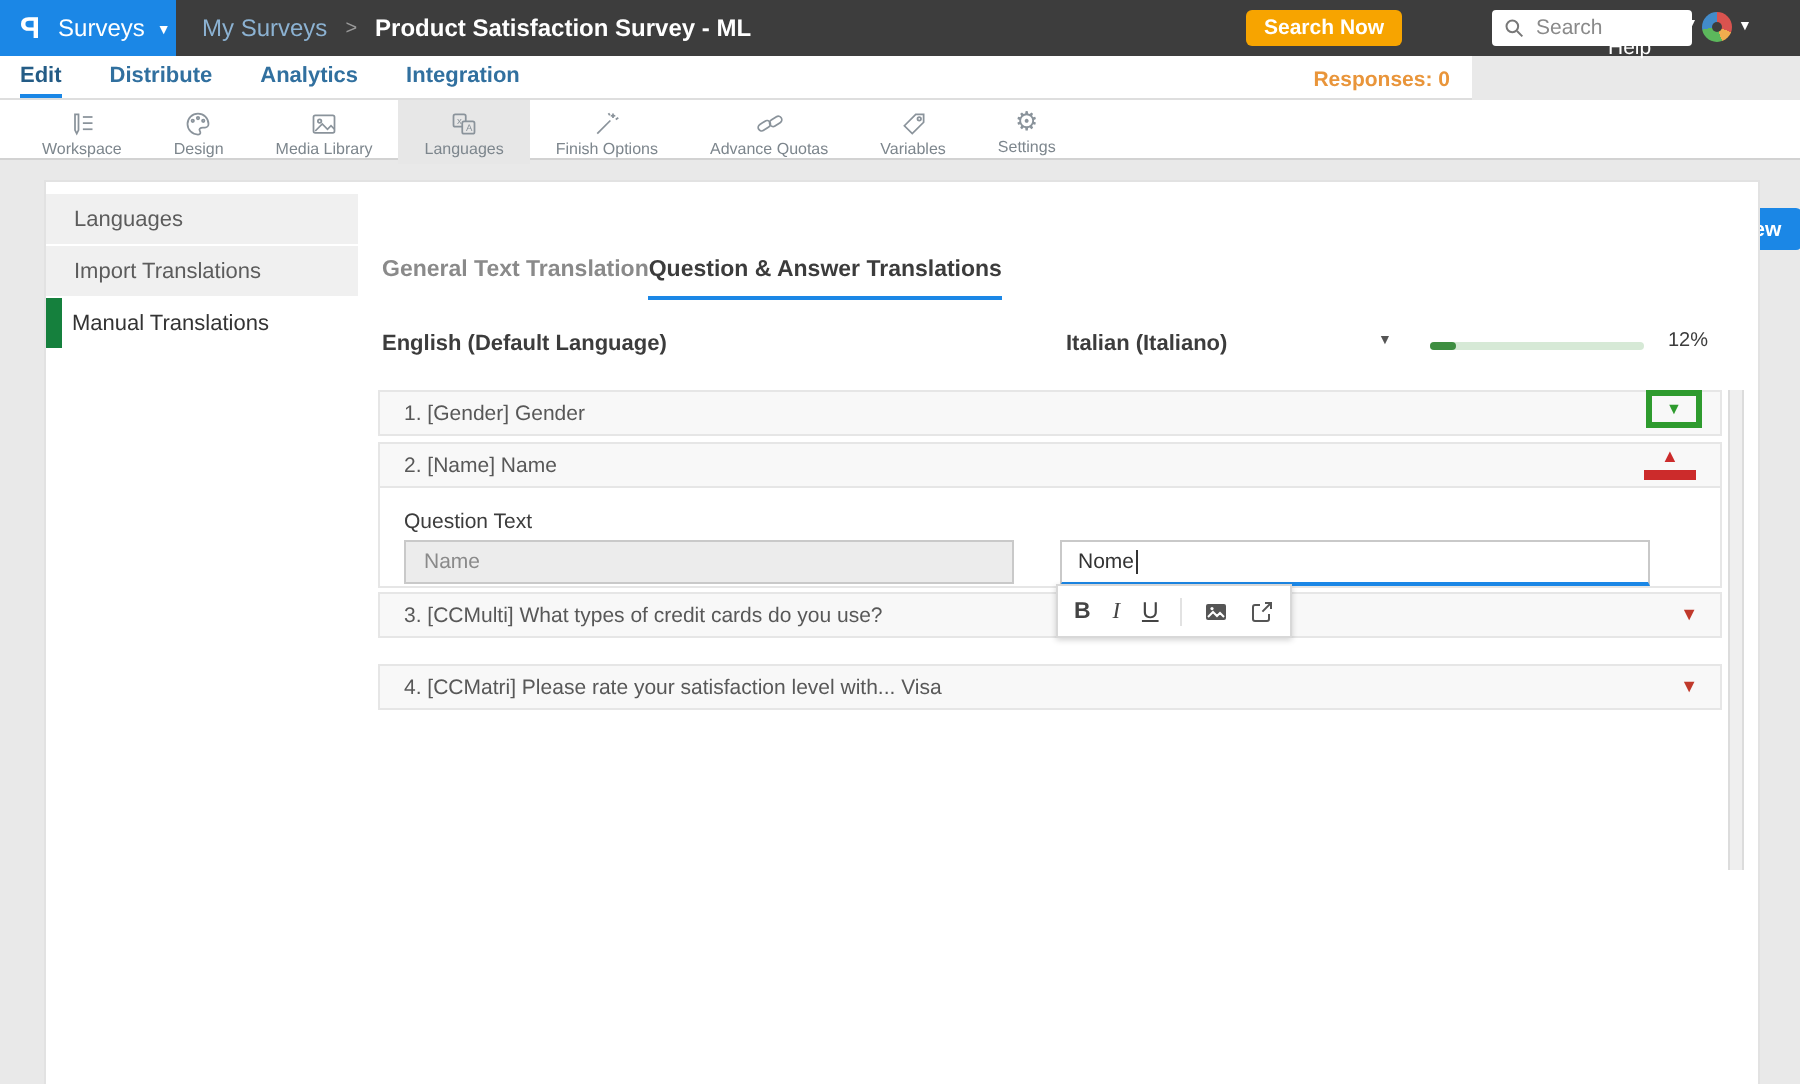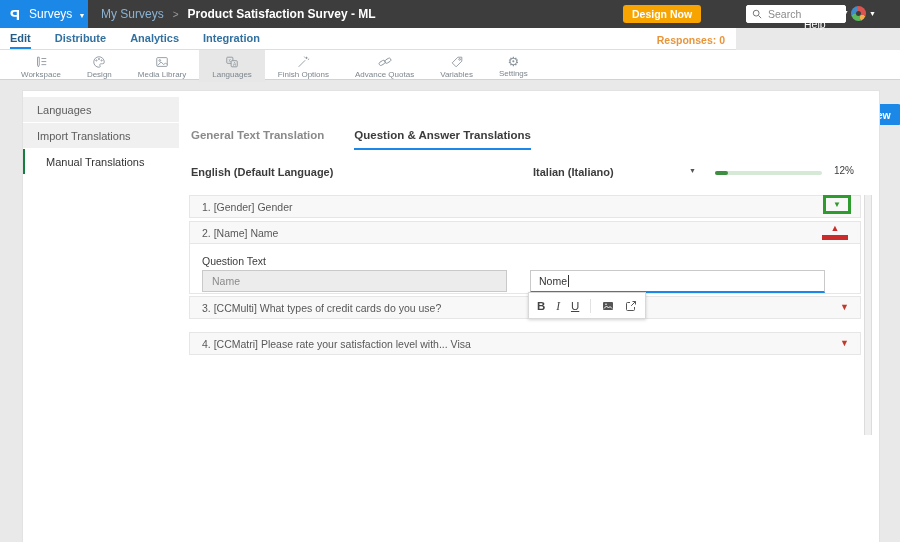--- a/index.html
+++ b/index.html
@@ -54,24 +54,24 @@
   .url-text{flex:1;font-size:9.5px;color:#444;white-space:nowrap;overflow:hidden;}
   .preview-btn{position:absolute;left:823px;top:54px;height:21px;background:#1b87e6;border-radius:3px;color:#fff;
                font-size:10.5px;font-weight:bold;display:flex;align-items:center;gap:5px;padding:0 10px;cursor:pointer;}
 
   
   .card{position:absolute;left:22px;top:90px;width:856px;height:452px;background:#fff;border:1px solid #e2e2e2;border-bottom:none;}
 
   
   .side-item{position:absolute;left:0;width:156px;height:25px;background:#f0f0f0;color:#5c5c5c;font-size:11px;
              display:flex;align-items:center;padding-left:14px;box-sizing:border-box;cursor:pointer;}
-  .side-item.active{background:#fff;border-left:2px solid #15803d;padding-left:21px;color:#333;}
-
-  
-  .tabs{position:absolute;left:168px;top:38px;display:flex;gap:30px;}
+  .side-item.active{background:#fff;border-left:8px solid #15803d;padding-left:5px;color:#333;}
+
+  
+  .tabs{position:absolute;left:168px;top:38px;display:flex;}
   .tab{font-size:11.5px;font-weight:bold;color:#8a8a8a;padding-bottom:7px;cursor:pointer;}
   .tab.active{color:#3c3c3c;border-bottom:2px solid #1b87e6;}
 
   
   .lang-src{position:absolute;left:168px;top:75px;font-size:11px;font-weight:bold;color:#3c3c3c;}
   .lang-select{position:absolute;left:510px;top:75px;display:flex;align-items:center;cursor:pointer;}
   .lang-select .lbl{font-size:11px;font-weight:bold;color:#3c3c3c;}
   .lang-caret{position:absolute;left:666px;top:76px;font-size:7px;color:#555;cursor:pointer;}
   .progress-track{position:absolute;left:692px;top:80px;width:107px;height:4px;border-radius:2px;background:#d6e9d6;}
   .progress-fill{height:4px;border-radius:2px;background:#3e8e41;width:0;}
@@ -122,21 +122,21 @@
     <div class="logo-block">
       <span class="logo-p">P</span>
       <span class="logo-menu">Surveys</span>
       <span class="logo-caret">▼</span>
     </div>
     <div class="crumb">
       <span class="crumb-root">My Surveys</span>
       <span class="crumb-sep">&gt;</span>
       <span class="crumb-title">Product Satisfaction Survey - ML</span>
     </div>
-    <div class="upgrade-btn">Design Now</div>
+    <div class="upgrade-btn">Search Now</div>
     <div class="search-box">
       <svg width="10" height="10" viewBox="0 0 12 12">
         <circle cx="5" cy="5" r="3.5" fill="none" stroke="#777" stroke-width="1.2"></circle>
         <line x1="7.8" y1="7.8" x2="11" y2="11" stroke="#777" stroke-width="1.2"></line>
       </svg>
       <input type="text" placeholder="Search" style="">
     </div>
     <span class="help-label">Help</span>
     <div class="bell-wrap">
       <svg width="13" height="14" viewBox="0 0 14 15">

